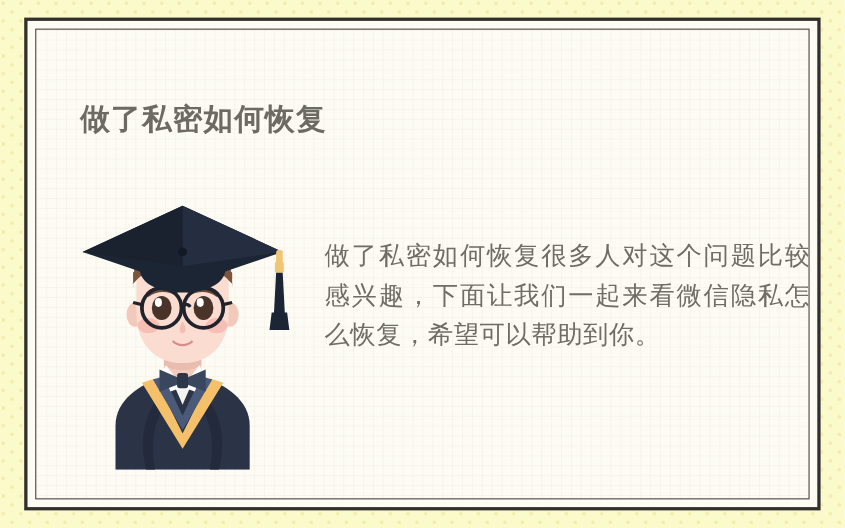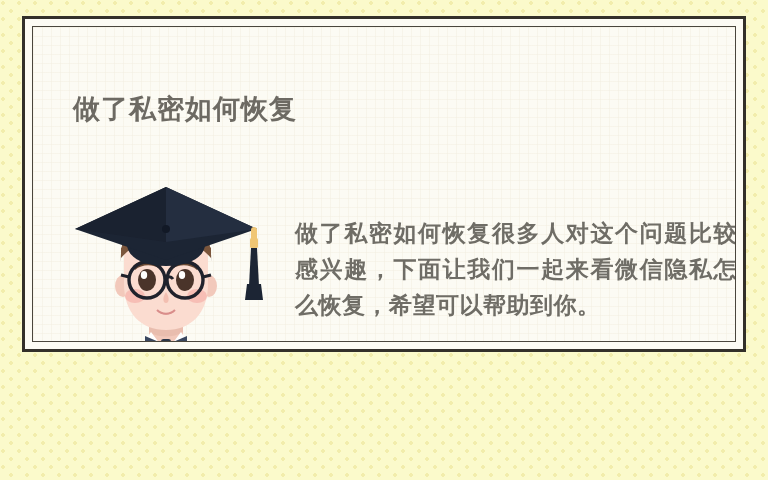--- a/index.html
+++ b/index.html
@@ -25,21 +25,21 @@
       radial-gradient(circle at 11px 11px, #f2edac 1.6px, rgba(242,237,172,0) 1.9px);
     background-size: 16px 16px, 16px 16px;
   }
 
   
   #frame-outer {
     position: absolute;
     left: 22px;
     top: 16px;
     width: 724px;
-    height: 336px;
+    height: 448px;
     box-sizing: border-box;
     border: 3px solid #33302a;
     background: #fcfbf4;
   }
 
   
   #frame-inner {
     position: absolute;
     left: 7px;
     top: 7px;
@@ -67,21 +67,20 @@
     white-space: nowrap;
   }
 
   
   #content {
     position: absolute;
     left: 0;
     top: 155px;
     right: 0;
     height: 260px;
-    font-weight: bold;
   }
 
   
   #avatar {
     position: absolute;
     left: 28px;
     top: 0px;
     width: 210px;
     height: 245px;
   }

